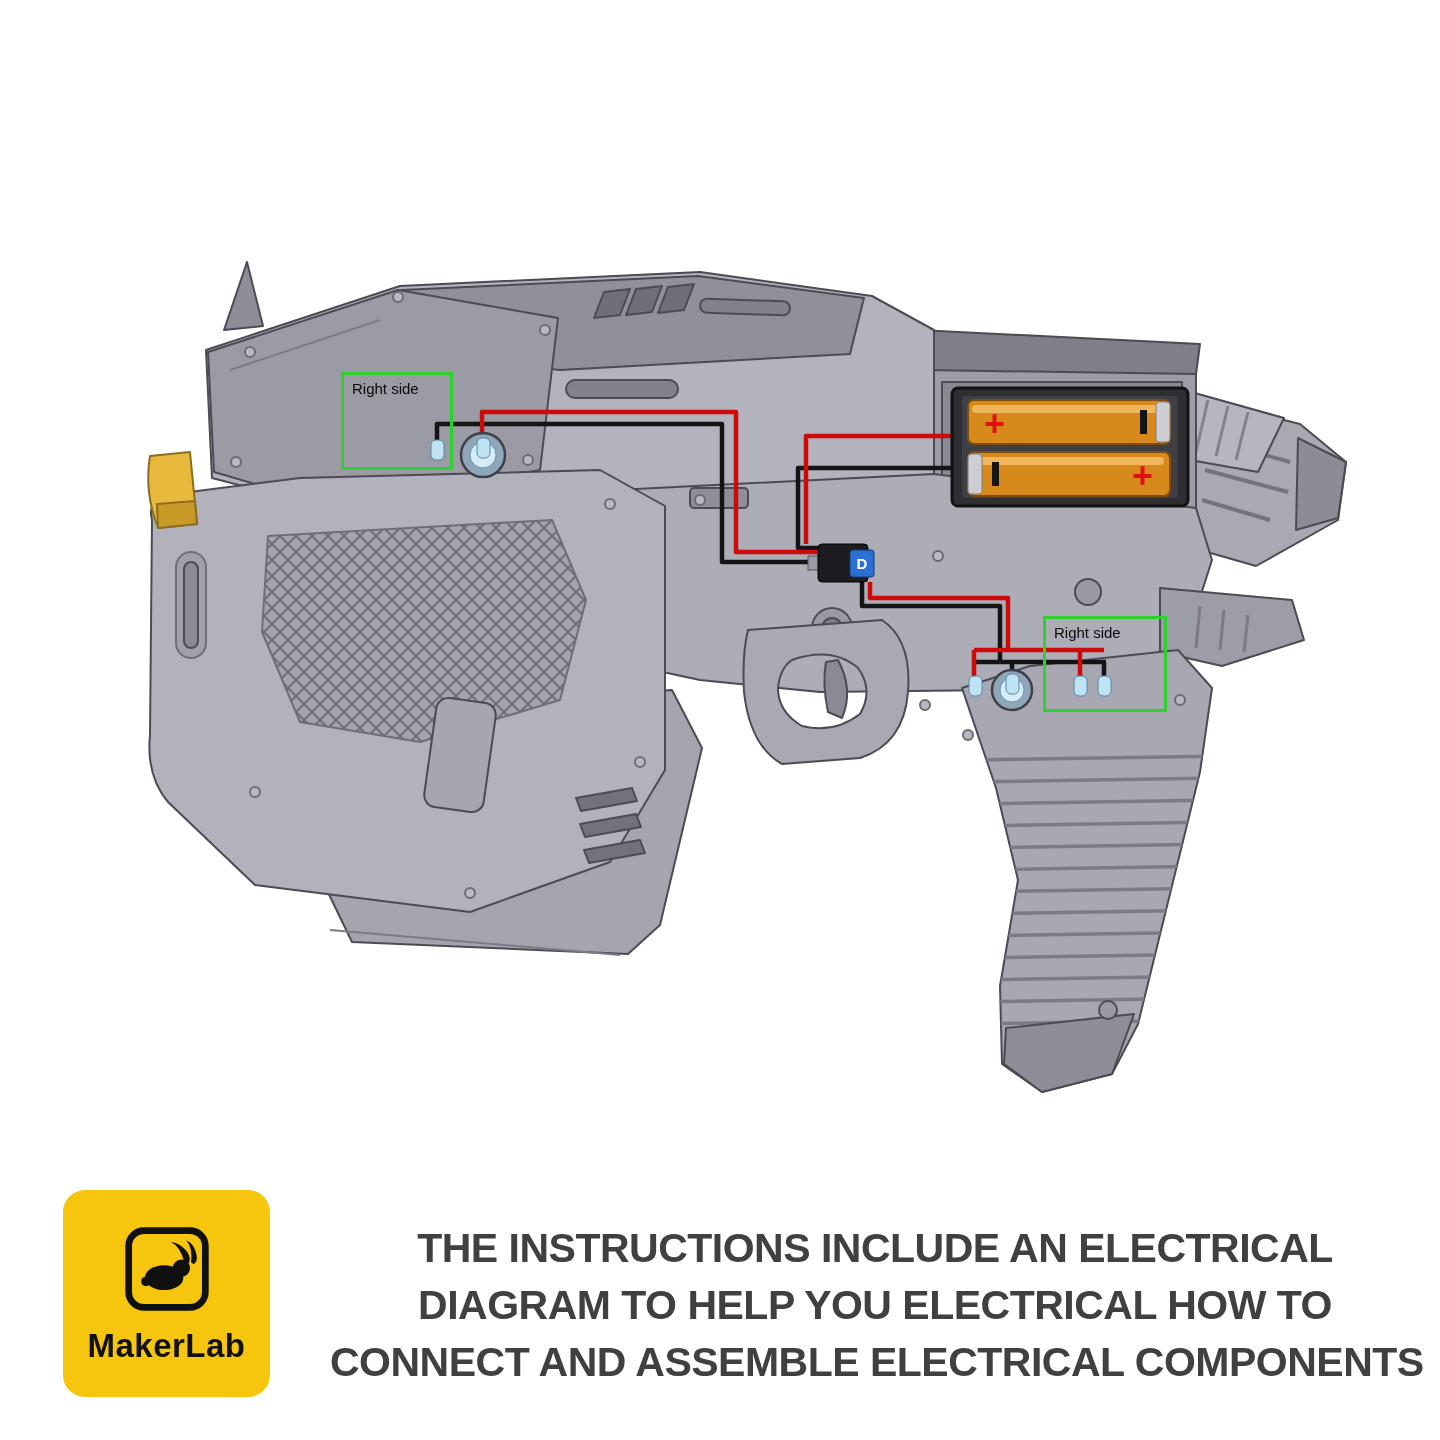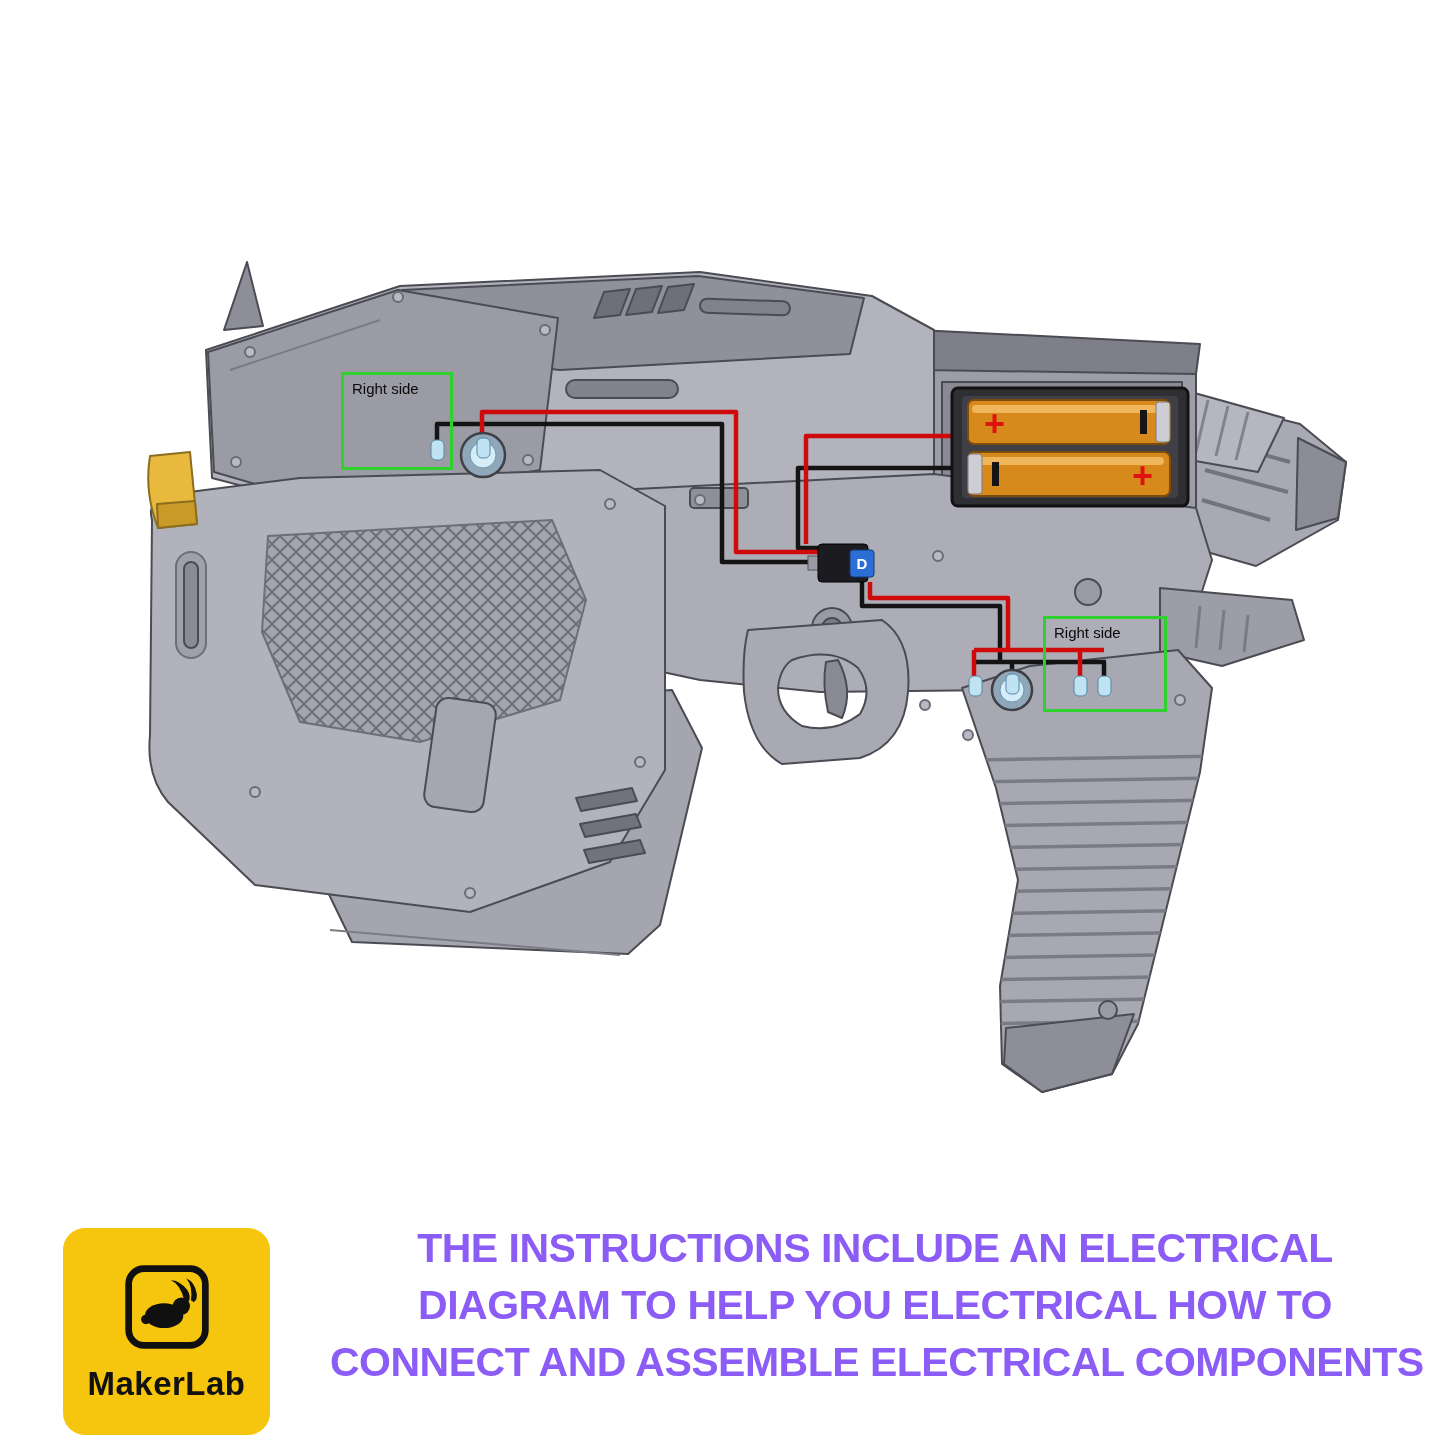--- a/index.html
+++ b/index.html
@@ -30,26 +30,25 @@
   
   .batt-plus{font-family:"Liberation Sans",sans-serif;font-weight:bold;font-size:36px;fill:#e01111;}
   .switch-label{font-family:"Liberation Sans",sans-serif;font-weight:bold;font-size:15px;fill:#ffffff;text-anchor:middle;}
 
   
   .logo-card{
     position:absolute;left:63px;top:1190px;width:207px;height:207px;
     background:#f6c50d;border-radius:22px;
     display:flex;flex-direction:column;align-items:center;justify-content:center;gap:12px;
     z-index:6;
-    margin-top:38px;
   }
   .logo-text{font-size:33px;font-weight:bold;color:#111;letter-spacing:0.5px;}
   .caption{
     position:absolute;left:330px;top:1220px;width:1090px;
-    text-align:center;color:#8b5cf6;
+    text-align:center;color:#404040;
     font-weight:bold;font-size:41px;line-height:57px;letter-spacing:-0.5px;
     z-index:6;
   }
   .caption .line{white-space:nowrap;}
 </style>
 </head>
 <body>
 
 <div class="stage">
 

